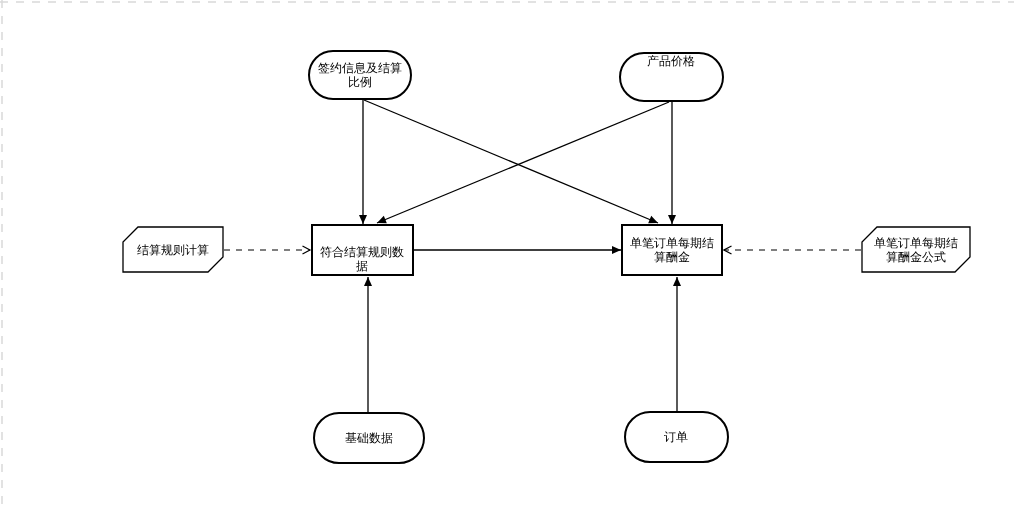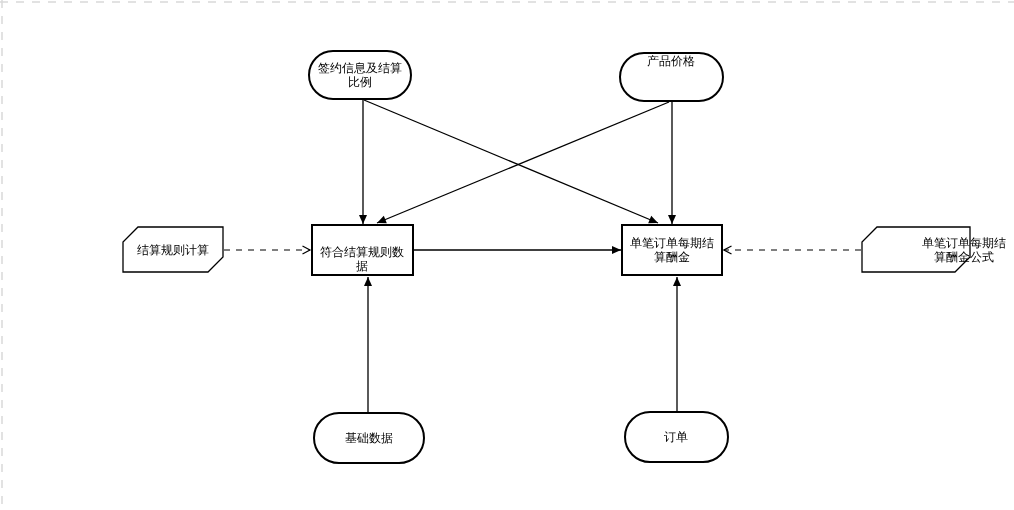--- a/index.html
+++ b/index.html
@@ -71,17 +71,17 @@
     <line x1="677" y1="411" x2="677" y2="277" stroke="#000000" stroke-width="1.3" marker-end="url(#mFilled)"></line>
     <line x1="224" y1="250" x2="310" y2="250" stroke="#000000" stroke-width="1.2" stroke-dasharray="6 6" marker-end="url(#mOpen)"></line>
     <line x1="861" y1="250" x2="724" y2="250" stroke="#000000" stroke-width="1.2" stroke-dasharray="6 6" marker-end="url(#mOpen)"></line>
   </svg>
 
   <div class="node-label" style="left:315px; top:51px; width:90px; height:48px;">签约信息及结算比例</div>
   <div class="node-label" style="left:626px; top:37px; width:90px; height:48px;">产品价格</div>
   <div class="node-label" style="left:317px; top:225px; width:90px; height:68px;">符合结算规则数据</div>
   <div class="node-label" style="left:627px; top:225px; width:90px; height:50px;">单笔订单每期结算酬金</div>
   <div class="node-label" style="left:128px; top:227px; width:90px; height:45px;">结算规则计算</div>
-  <div class="node-label" style="left:871px; top:227px; width:90px; height:45px;margin-left:48px;">单笔订单每期结算酬金公式</div>
+  <div class="node-label" style="left:871px; top:227px; width:90px; height:45px;">单笔订单每期结算酬金公式</div>
   <div class="node-label" style="left:324px; top:413px; width:90px; height:50px;">基础数据</div>
   <div class="node-label" style="left:631px; top:412px; width:90px; height:50px;">订单</div>
 
 </div>
 
 </body></html>

